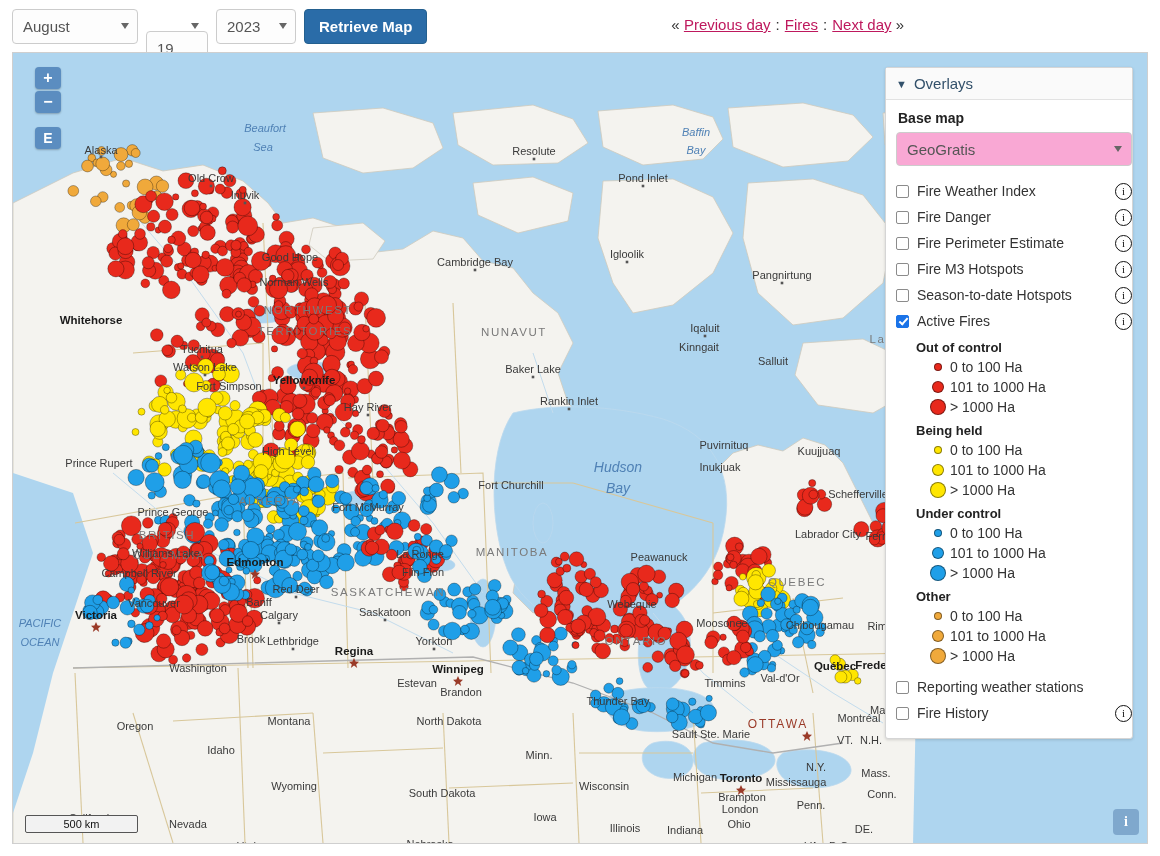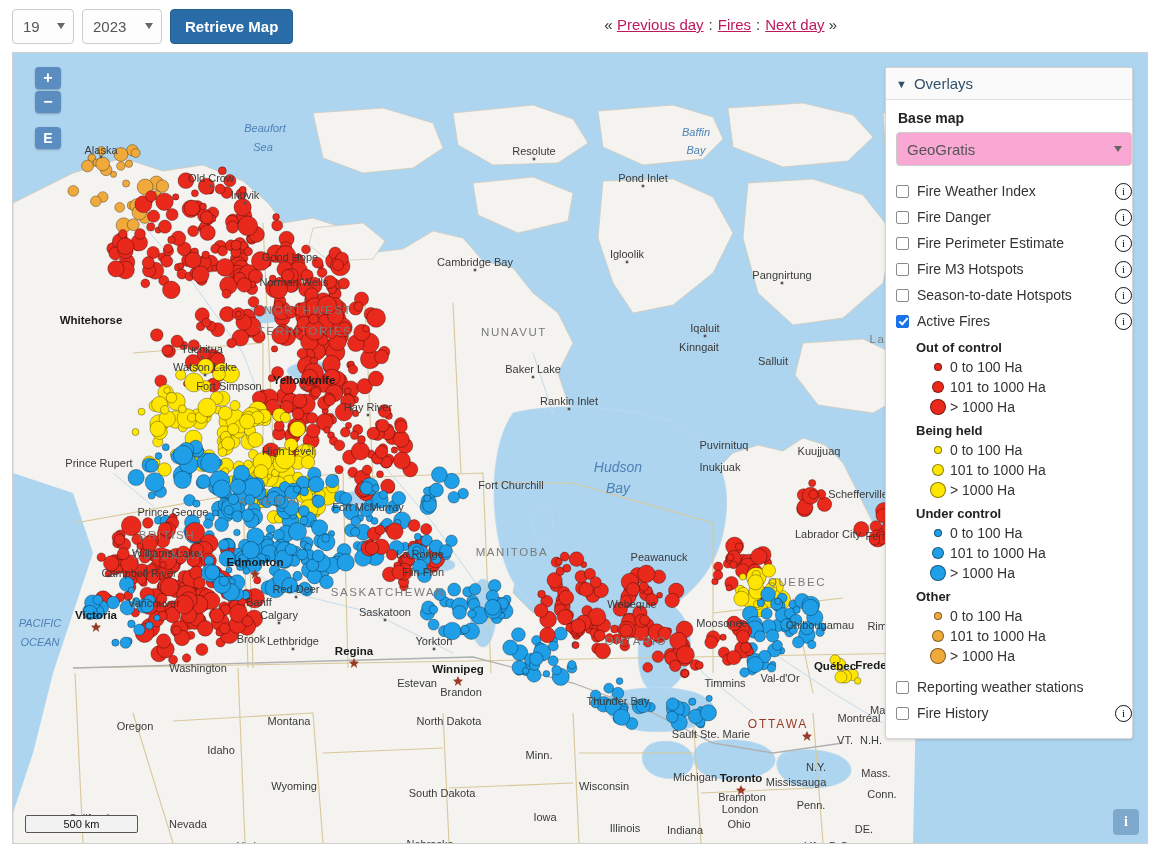--- a/index.html
+++ b/index.html
@@ -30,21 +30,21 @@
   .selwrap{position:relative;display:inline-block;margin-right:8px;}
   .selwrap .select{margin-right:0;}
   .selwrap .caret{
     position:absolute;right:9px;top:14px;
     width:0;height:0;pointer-events:none;
     border-left:4.5px solid transparent;
     border-right:4.5px solid transparent;
     border-top:6px solid #666;
   }
   .sel-month{width:126px;}
-  .sel-day{width:62px;}
+  .sel-day{width:62px;margin-top:22px;}
   .sel-year{width:80px;}
   .btn-retrieve{
     height:35px;box-sizing:border-box;
     background:#2a6ca8;border:1px solid #24608f;border-radius:4px;
     color:#fff;font-size:15px;font-weight:bold;
     padding:0 14px;cursor:pointer;
     font-family:"Liberation Sans",sans-serif;
   }
   .daynav{
     flex:1;display:flex;justify-content:center;align-items:center;
@@ -175,20 +175,26 @@
     flex:none;
   }
   .legend-dotcell{width:24px;display:flex;align-items:center;justify-content:center;flex:none;}
   .legend-text{color:#333;font-size:14px;}
   .panel-bottom{margin-top:8px;}
 </style>
 </head>
 <body>
 
 <div class="toolbar">
+  <span class="selwrap">
+    <select class="select sel-month">
+      <option>August</option>
+    </select>
+    <span class="caret"></span>
+  </span>
   <span class="selwrap">
     <select class="select sel-day">
       <option>19</option>
     </select>
     <span class="caret"></span>
   </span>
   <span class="selwrap">
     <select class="select sel-year">
       <option>2023</option>
     </select>

